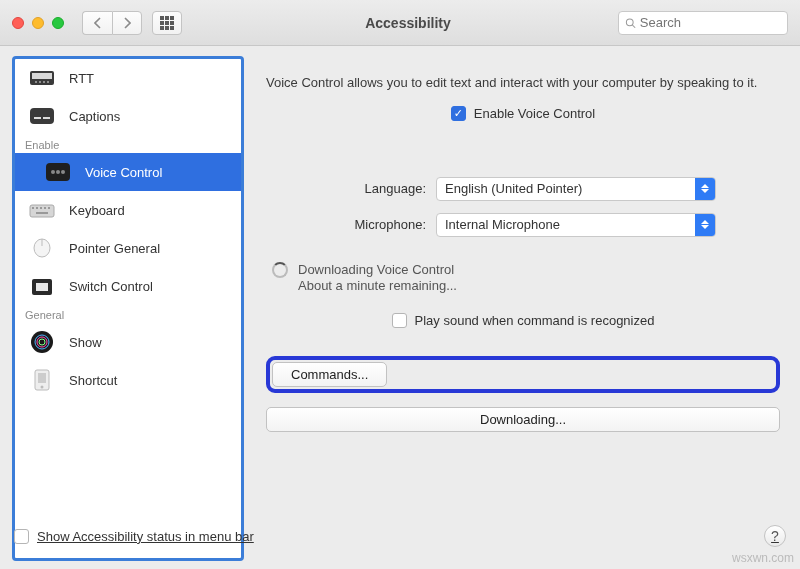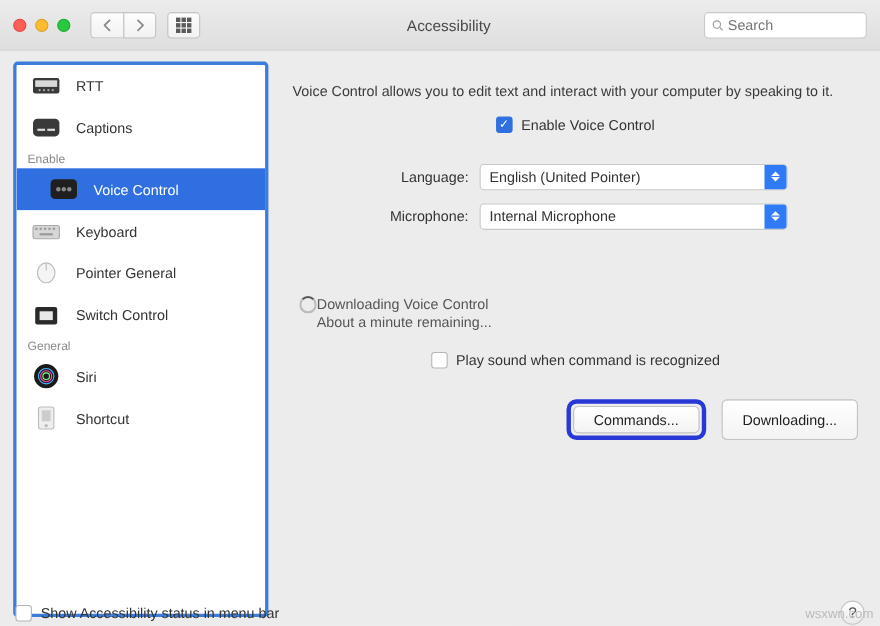--- a/index.html
+++ b/index.html
@@ -40,25 +40,25 @@
   .gridbtn {
     width: 30px; height: 24px; margin-left:10px;
     background: linear-gradient(#fdfdfd,#f2f2f2);
     border:1px solid #c4c4c4; border-radius:4px;
     display:flex; align-items:center; justify-content:center;
   }
   .gridicon { width:14px; height:14px; display:grid; grid-template-columns:repeat(3,1fr); grid-template-rows:repeat(3,1fr); gap:1px; }
   .gridicon span { background:#5a5a5a; }
   .wintitle {
     position:absolute; left:16px; right:0; text-align:center;
-    font-size:14px; color:#4a4a4a; pointer-events:none;
+    font-size:14px; color:#4a4a4a; pointer-events:none;font-weight:bold;
   }
   .searchwrap {
     margin-left:auto;
-    width:148px; height:24px;
+    width:170px; height:24px;
     background:#fff; border:1px solid #c9c9c9; border-radius:4px;
     display:flex; align-items:center; padding:0 6px; gap:4px;
   }
   .searchwrap input { border:none; outline:none; width:100%; font-size:13px; color:#333; background:transparent; }
   .magnify { width:12px; height:12px; }
   
   .content {
     display:flex;
     height: calc(569px - 46px);
     background:#ececec;
@@ -87,45 +87,45 @@
     font-size:13px;
   }
   .desc { color:#3a3a3a; margin-bottom:14px; line-height:1.35; }
   .checkbox-row { display:flex; align-items:center; gap:8px; margin-bottom:28px;justify-content:center; }
   .check {
     width:15px; height:15px; border:1px solid #b5b5b5; border-radius:3px; background:#fff;
     display:flex; align-items:center; justify-content:center; flex-shrink:0;
   }
   .check.checked { background:#2f6fe0; border-color:#2f6fe0; }
   .check.checked::after { content:"✓"; color:#fff; font-size:11px; line-height:1; }
-  .form-grid { display:grid; grid-template-columns: 140px 280px; gap:12px 10px; align-items:center; margin-left:20px; }
+  .form-grid { display:grid; grid-template-columns: 140px 280px; gap:12px 10px; align-items:center; margin-left:20px;margin-top:28px; }
   .form-label { text-align:right; color:#333; }
   .select {
     background:#fff; border:1px solid #c9c9c9; border-radius:4px; height:24px;
     display:flex; align-items:center; padding:0 0 0 8px; position:relative;
   }
   .select .caret {
     width:20px; height:100%; background:#2f7bf5; border-radius:0 3px 3px 0;
     position:absolute; right:0; top:0; display:flex; flex-direction:column; align-items:center; justify-content:center; gap:1px;
   }
   .select .caret::before { content:""; border-left:4px solid transparent; border-right:4px solid transparent; border-bottom:4px solid #fff; }
   .select .caret::after { content:""; border-left:4px solid transparent; border-right:4px solid transparent; border-top:4px solid #fff; }
-  .downloading { display:flex; align-items:flex-start; margin-top:60px; margin-bottom:18px; margin-left:6px; }
+  .downloading { display:flex; align-items:flex-start; gap:10px; margin-top:25px; margin-bottom:18px; margin-left:6px; }
   .spinner { width:16px; height:16px; border:2px solid #bbb; border-top-color:#555; border-radius:50%; flex-shrink:0; }
   .dl-text { color:#555; line-height:1.3; }
-  .buttons-row { display:flex; gap:14px; justify-content:flex-end; margin-top:20px; }
+  .buttons-row { display:flex; gap:14px; justify-content:flex-end; margin-top:20px;flex-direction:column; }
   .macbtn {
     background:linear-gradient(#fff,#f3f3f3); border:1px solid #c2c2c2; border-radius:5px;
     padding:4px 18px; font-size:13px; color:#222;
   }
   .btn-highlight { border:4px solid #2838d6; border-radius:9px; padding:2px; }
   
   .footer {
-    position:absolute; bottom:1px; left:14px; right:14px;
-    display:flex; align-items:center; justify-content:space-between;
+    position:absolute; bottom:22px; left:14px; right:14px;
+    display:flex; align-items:center; justify-content:space-between;text-decoration:underline;
   }
   .helpbtn {
     width:22px; height:22px; border-radius:50%; background:linear-gradient(#fff,#eaeaea);
     border:1px solid #c3c3c3; display:flex; align-items:center; justify-content:center;
     color:#555; font-size:14px;
   }
   .watermark { position:absolute; bottom:4px; right:6px; font-size:12px; color:#bbb; }
 </style>
 </head>
 <body>
@@ -248,21 +248,21 @@
       <div class="section-label">General</div>
       <div class="item">
         <span class="iconbox">
           <svg width="24" height="24" viewBox="0 0 24 24">
               <circle cx="12" cy="12" r="11" fill="#1a1a1a"></circle>
               <circle cx="12" cy="12" r="7" fill="none" stroke="#4fb2ff" stroke-width="1"></circle>
               <circle cx="12" cy="12" r="5" fill="none" stroke="#ff4fb0" stroke-width="1"></circle>
               <circle cx="12" cy="12" r="3" fill="none" stroke="#7fff8a" stroke-width="1"></circle>
             </svg>
         </span>
-        <span class="itemlabel">Siri</span>
+        <span class="itemlabel">Show</span>
       </div>
       <div class="item">
         <span class="iconbox">
           <svg width="20" height="24" viewBox="0 0 20 24">
               <rect x="3" y="2" width="14" height="20" rx="2" fill="#eee" stroke="#bbb"></rect>
               <rect x="6" y="5" width="8" height="10" fill="#ccc"></rect>
               <circle cx="10" cy="19" r="1.5" fill="#bbb"></circle>
             </svg>
         </span>
         <span class="itemlabel">Shortcut</span>

